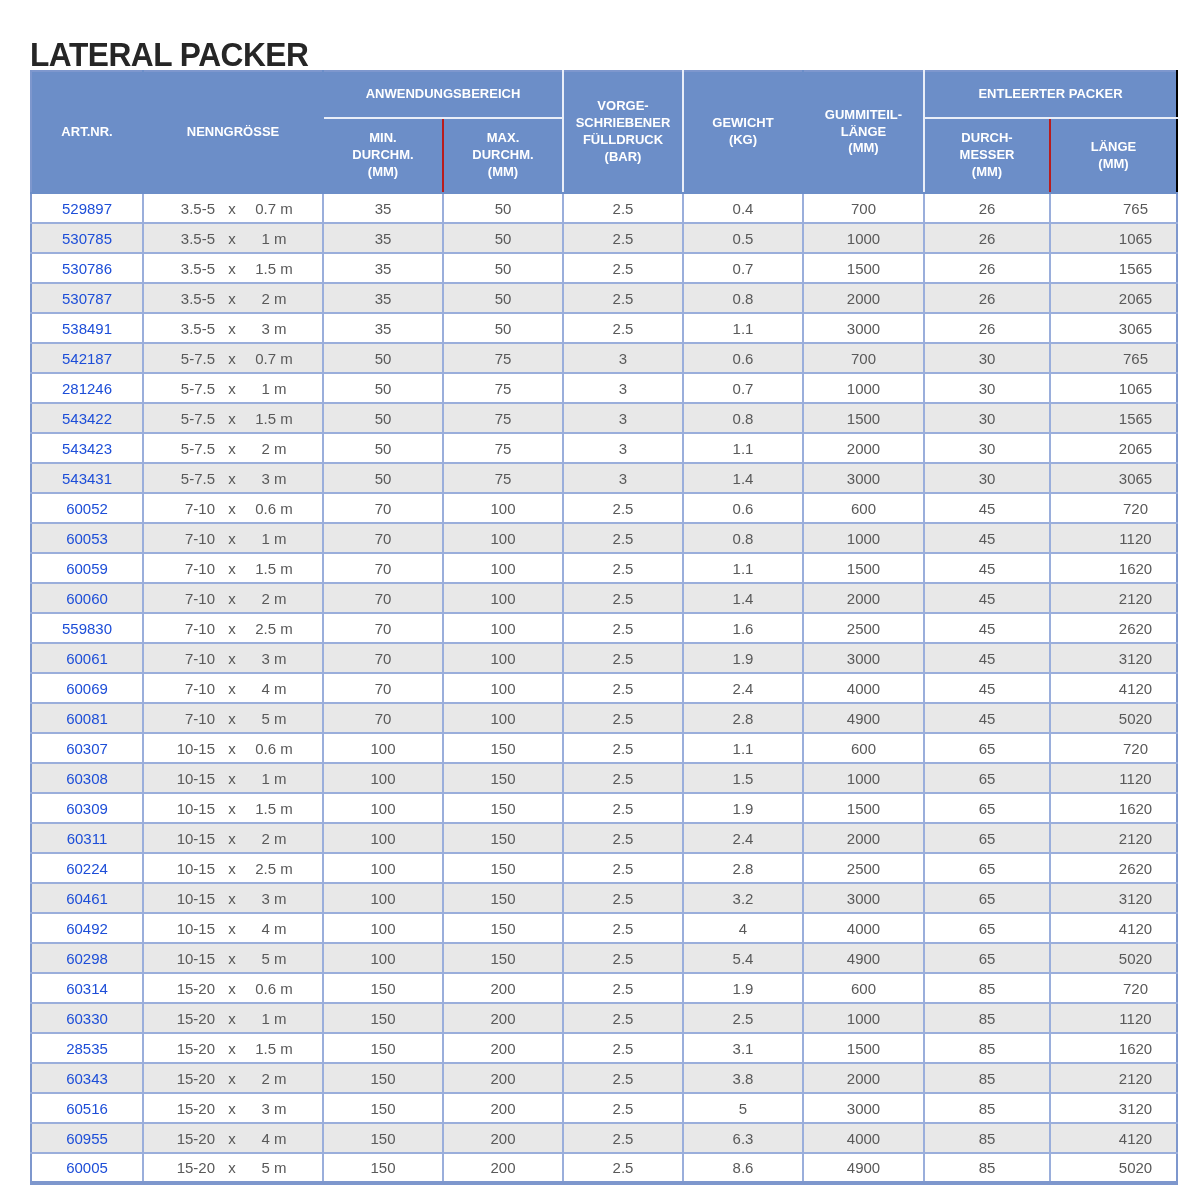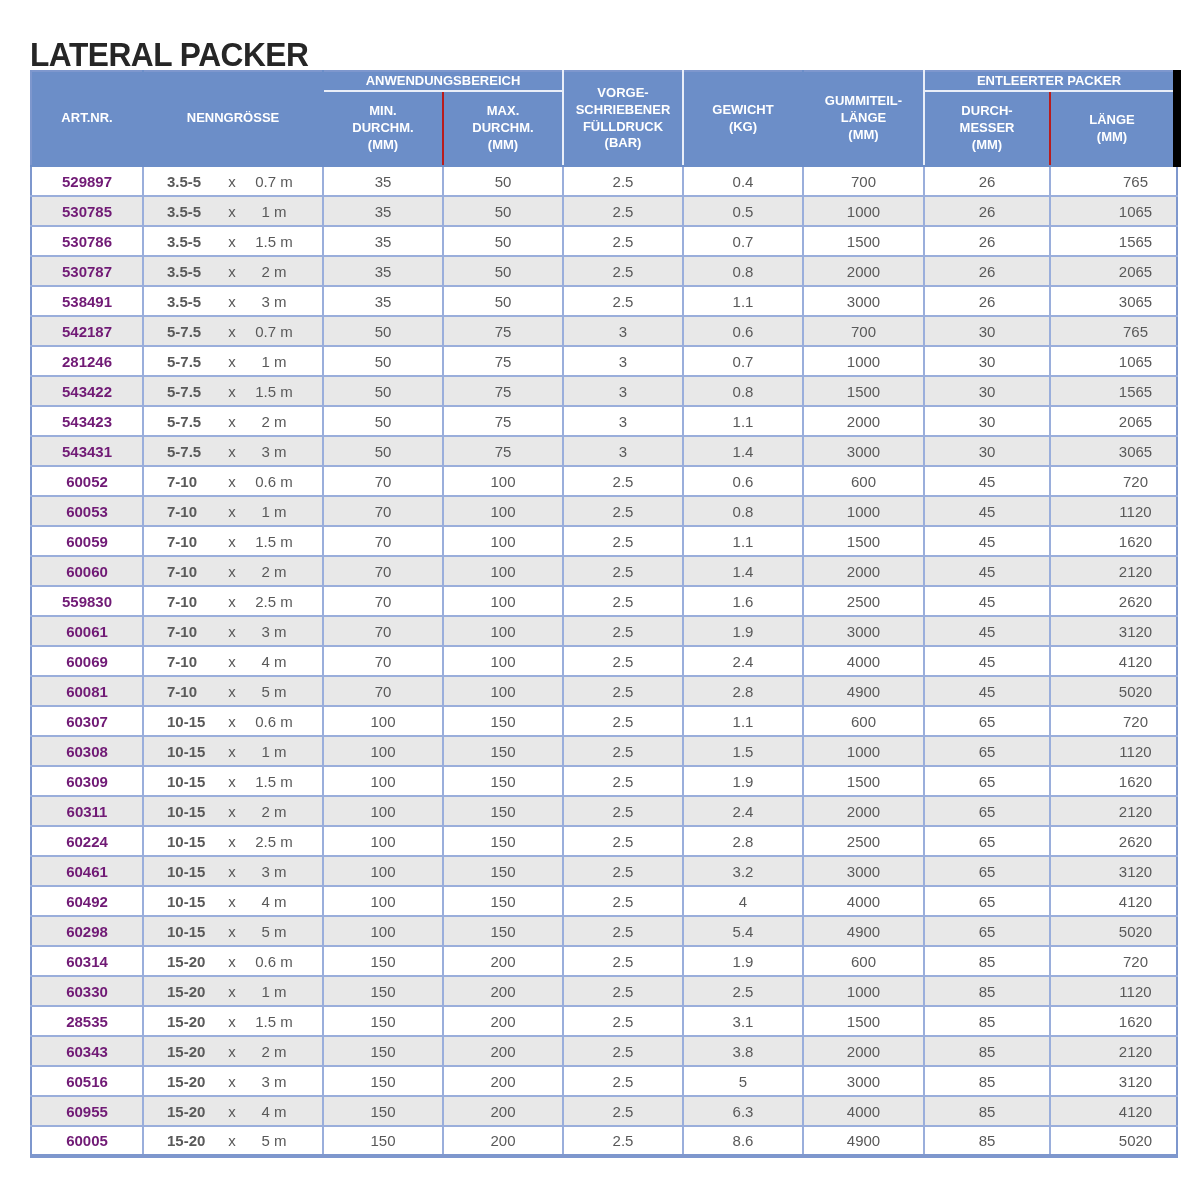--- a/index.html
+++ b/index.html
@@ -10,39 +10,39 @@
   .title { position:absolute; left:30px; top:36px; font-size:33px; font-weight:700;
     color:#262626; letter-spacing:-0.5px; transform:scaleX(0.96); transform-origin:left; }
 
   table.packer { position:absolute; left:30px; top:70px; width:1146px;
     border-collapse:collapse; table-layout:fixed; }
 
   
   thead th { background:#6C8EC8; color:#ffffff; font-weight:700; font-size:13px;
     line-height:1.3; text-align:center; vertical-align:middle; white-space:pre-line;
     border:2px solid #6C8EC8; }
-  thead tr.group-row th.group { border-bottom:2px solid #e9eef8; height:20px; }
+  thead tr.group-row th.group { border-bottom:2px solid #e9eef8; height:47px; }
   thead th.sub { border-left:2px solid #e9eef8; border-right:2px solid #b91c1c; height:75px; }
   thead th.span2 { border-left:2px solid #e9eef8; border-right:2px solid #e9eef8; }
   thead th:first-child { border-left:2px solid #7E97CD; }
-  thead th:last-child  { border-right:8px solid #000000;margin-left:40px; }
+  thead th:last-child  { border-right:2px solid #000000;margin-left:40px; }
   thead tr.group-row th:first-child { border-top:2px solid #7E97CD; }
   thead tr.group-row th { border-top:2px solid #7E97CD; }
 
   
   tbody td { height:30px; font-size:15px; color:#595959; text-align:center;
     vertical-align:middle; background:#ffffff; border:2px solid #9AAEDB; padding:0; }
   tbody tr:nth-child(even) td { background:#E8E8E8; }
-  tbody td.art { font-weight:700; color:#701a75; }
+  tbody td.art { font-weight:400; color:#1d4ed8; }
   tbody tr:last-child td { border-bottom:4px solid #7E97CD; }
   tbody td:first-child { border-left:2px solid #7E97CD; }
   tbody td:last-child  { border-right:2px solid #7E97CD;padding-left:44px; }
 
   .sizecell { display:flex; align-items:center; justify-content:center; }
-  .sizecell .range { width:48px; text-align:left;font-weight:bold; }
+  .sizecell .range { width:48px; text-align:right; }
   .sizecell .sep   { width:34px; text-align:center; }
   .sizecell .len   { width:50px; text-align:center; white-space:nowrap; }
 </style>
 </head>
 <body>
 
 <div class="page">
   <div class="title">LATERAL PACKER</div>
 
   <table class="packer">

